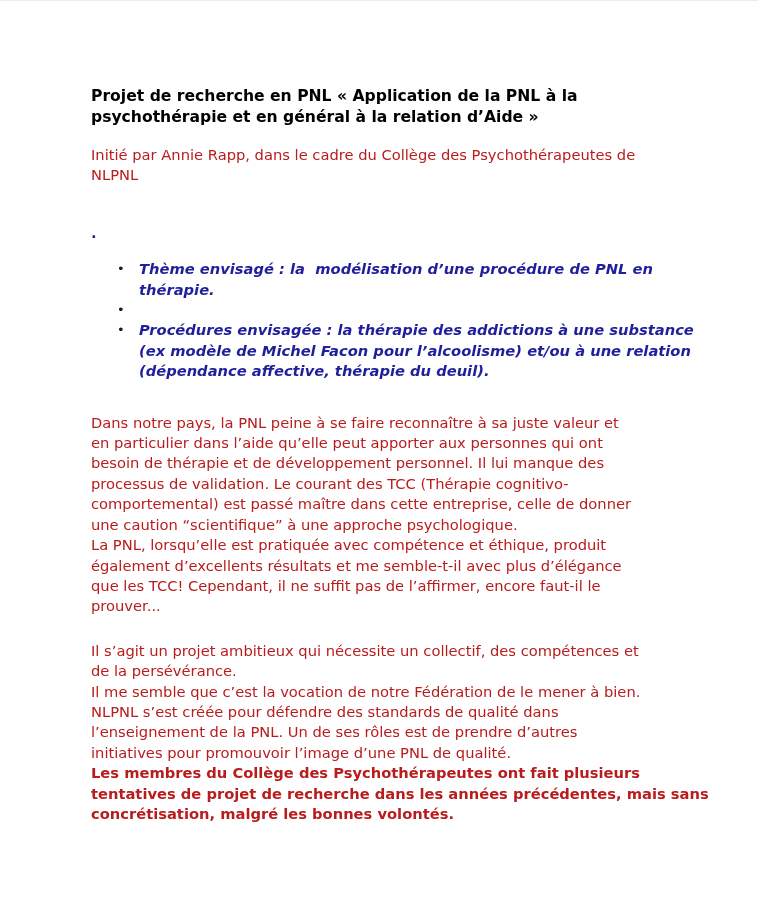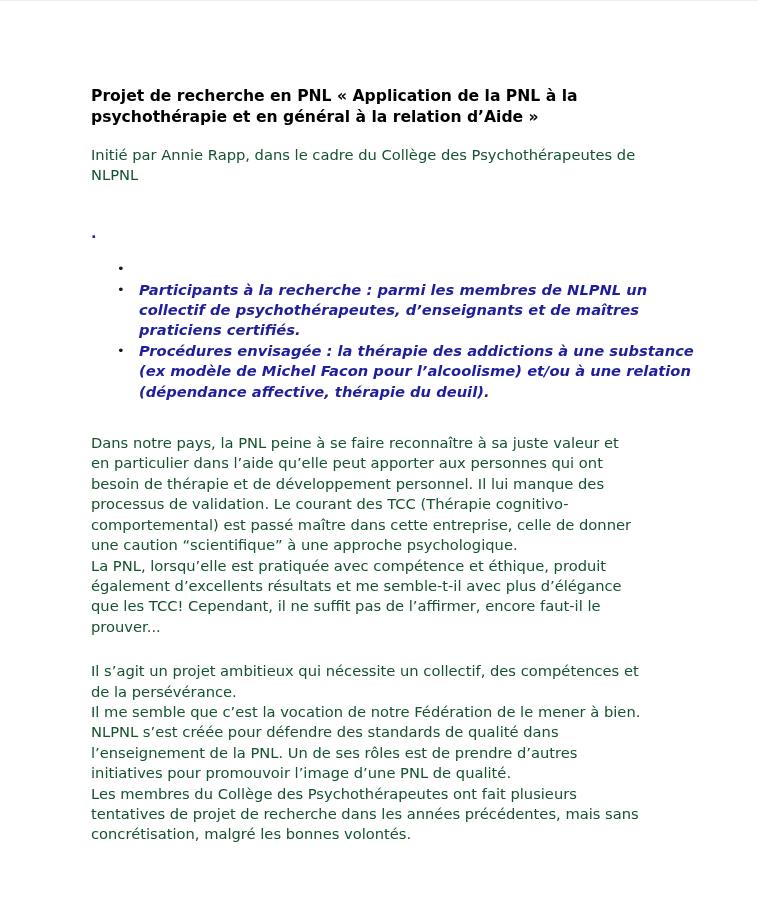--- a/index.html
+++ b/index.html
@@ -30,21 +30,21 @@
     font-weight: bold;
     line-height: 20.5px;
     white-space: pre;
     color: #000000;
   }
   .para {
     margin: 0;
     font-size: 14.7px;
     line-height: 20.4px;
     white-space: pre;
-    color: #14532d;
+    color: #b91c1c;
   }
   .byline { margin-bottom: 37px; }
   .lead   { margin-bottom: 0; }
   .stray-period {
     font-size: 14.7px;
     line-height: 20.4px;
     font-weight: bold;
     color: #1f1f9c;
     margin: 0 0 16px 0;
   }
@@ -68,46 +68,45 @@
     line-height: 20.4px;
   }
   .bullet-text {
     white-space: pre;
     color: #1f1f9c;
     font-weight: bold;
     font-style: italic;
   }
   .para-recognition { margin-bottom: 24px; }
   .para-project     { }
-  .para-college     { margin-bottom: 12px; }
+  .para-college     { margin-bottom: 12px; font-weight: bold; }
 </style>
 </head>
 <body>
 
 <div class="page">
   <div class="content">
 
     <h1 class="doc-title">Projet de recherche en PNL « Application de la PNL à la
 psychothérapie et en général à la relation d’Aide »</h1>
 
     <p class="para byline">Initié par Annie Rapp, dans le cadre du Collège des Psychothérapeutes de
 NLPNL</p>
 
 
     <div class="stray-period">.</div>
 
     <ul class="bullet-list">
       <li>
         <span class="bullet-dot">•</span>
+        <span class="bullet-text">Thème envisagé : la  modélisation d’une procédure de PNL en
+thérapie.</span>
       </li>
       <li>
         <span class="bullet-dot">•</span>
-        <span class="bullet-text">Participants à la recherche : parmi les membres de NLPNL un
-collectif de psychothérapeutes, d’enseignants et de maîtres
-praticiens certifiés.</span>
       </li>
       <li>
         <span class="bullet-dot">•</span>
         <span class="bullet-text">Procédures envisagée : la thérapie des addictions à une substance
 (ex modèle de Michel Facon pour l’alcoolisme) et/ou à une relation
 (dépendance affective, thérapie du deuil).</span>
       </li>
     </ul>
 
     <p class="para para-recognition">Dans notre pays, la PNL peine à se faire reconnaître à sa juste valeur et

